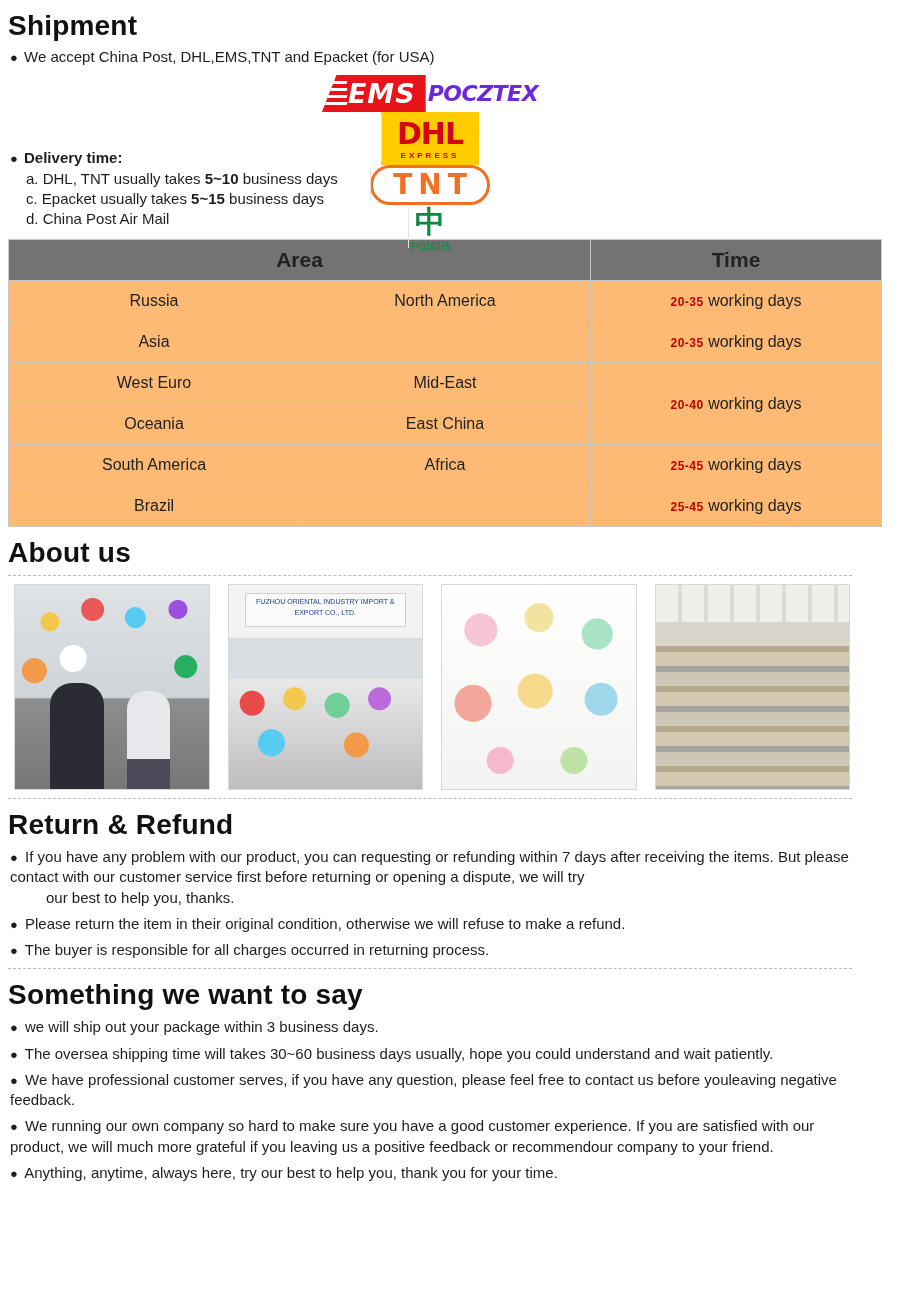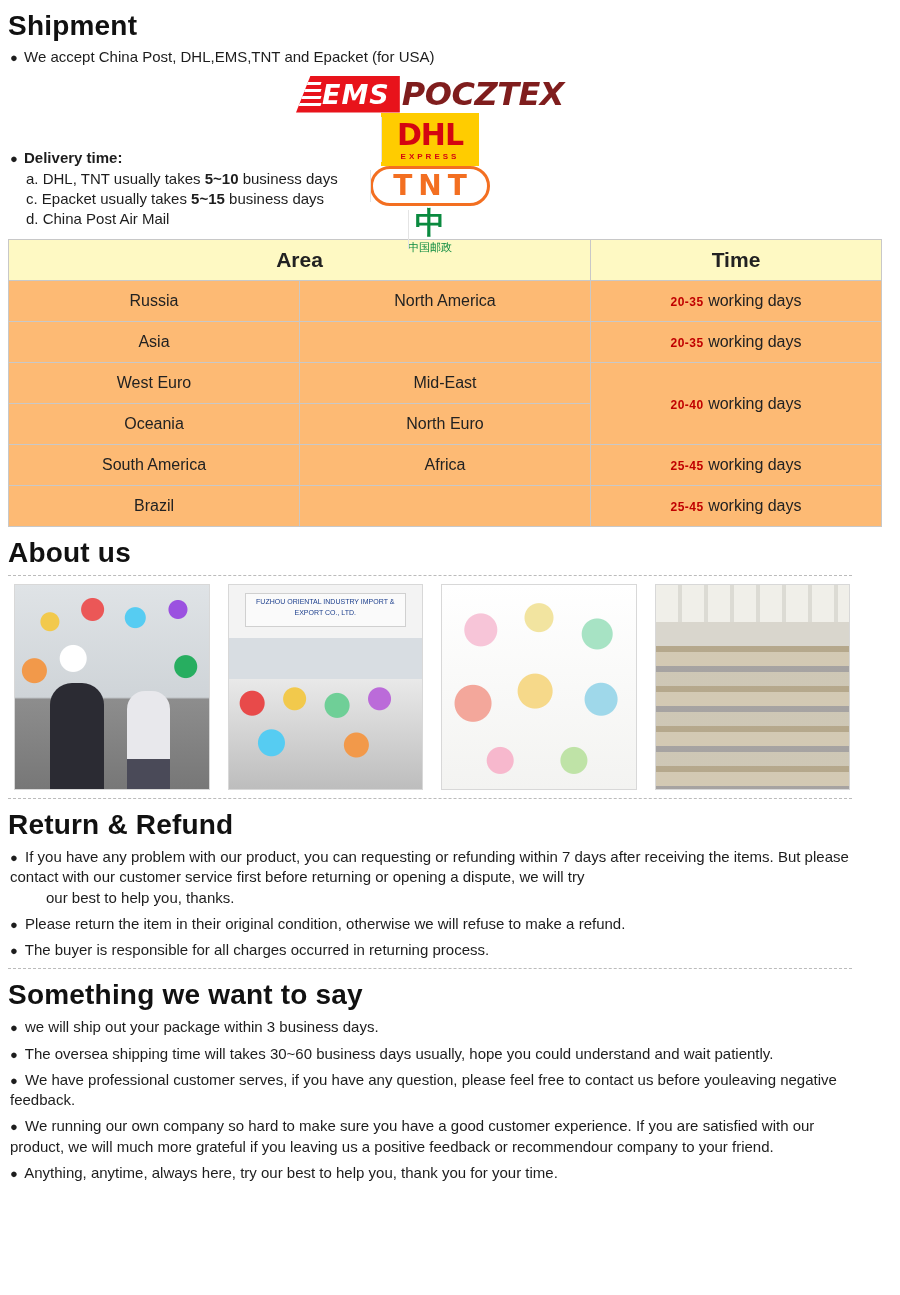--- a/index.html
+++ b/index.html
@@ -97,22 +97,22 @@
     display: block;
     height: 3px;
     background: #fff;
     margin-bottom: 4px;
     transform: skewX(-18deg);
   }
   .ems-word {
     font-family: "DejaVu Sans", sans-serif;
     font-weight: bold;
     font-style: italic;
-    font-size: 32px;
-    color: #7f1d1d;
+    font-size: 22px;
+    color: #6d28d9;
     letter-spacing: -0.5px;
   }
   
   .dhl-logo {
     background: #ffcc00;
     padding: 7px 16px 5px 16px;
     text-align: center;
     line-height: 1;
   }
   .dhl-word {
@@ -172,21 +172,21 @@
   table.ship-table td, table.ship-table th {
     border: 1px solid #c8c8c8;
     text-align: center;
     font-weight: normal;
     color: #222;
   }
   table.ship-table th {
     font-size: 21px;
     font-weight: bold;
     height: 38px;
-    background: #fef9c3;
+    background: #737373;
   }
   table.ship-table td {
     font-size: 16px;
     height: 38px;
     background: #fdba74;
   }
   .time-cell .num {
     color: #c00000;
     font-weight: bold;
     font-size: 12px;
@@ -418,21 +418,21 @@
     <tr>
       <td>West Euro</td>
       <td>Mid-East</td>
       <td class="time-cell" rowspan="2">
         <span class="num">20-40</span>
         <span> working days</span>
       </td>
     </tr>
     <tr>
       <td>Oceania</td>
-      <td>North Euro</td>
+      <td>East China</td>
     </tr>
     <tr>
       <td>South America</td>
       <td>Africa</td>
       <td class="time-cell">
         <span class="num">25-45</span>
         <span>working days</span>
       </td>
     </tr>
     <tr>

